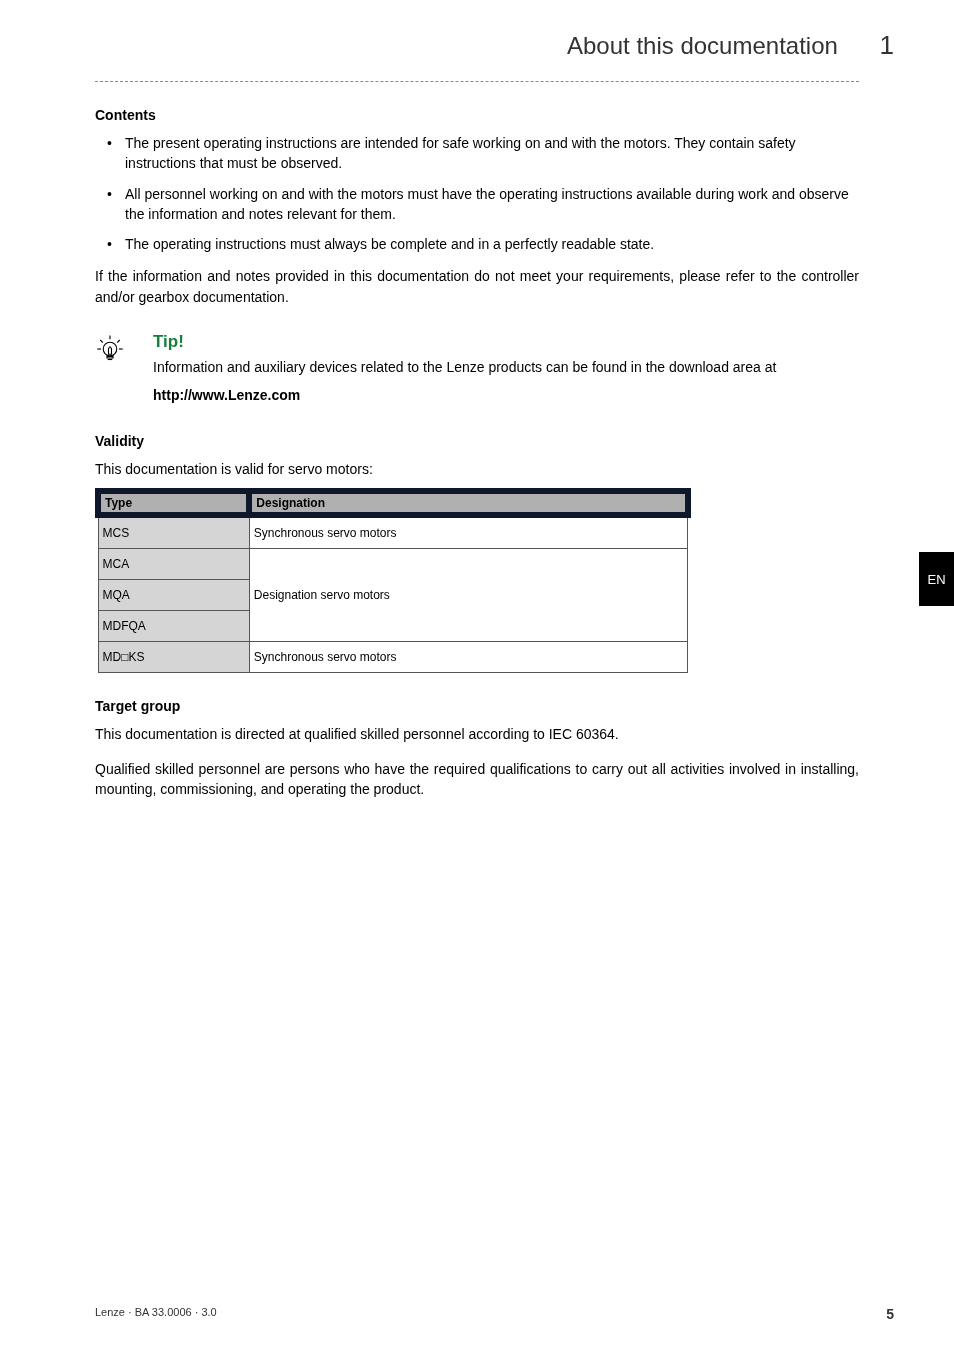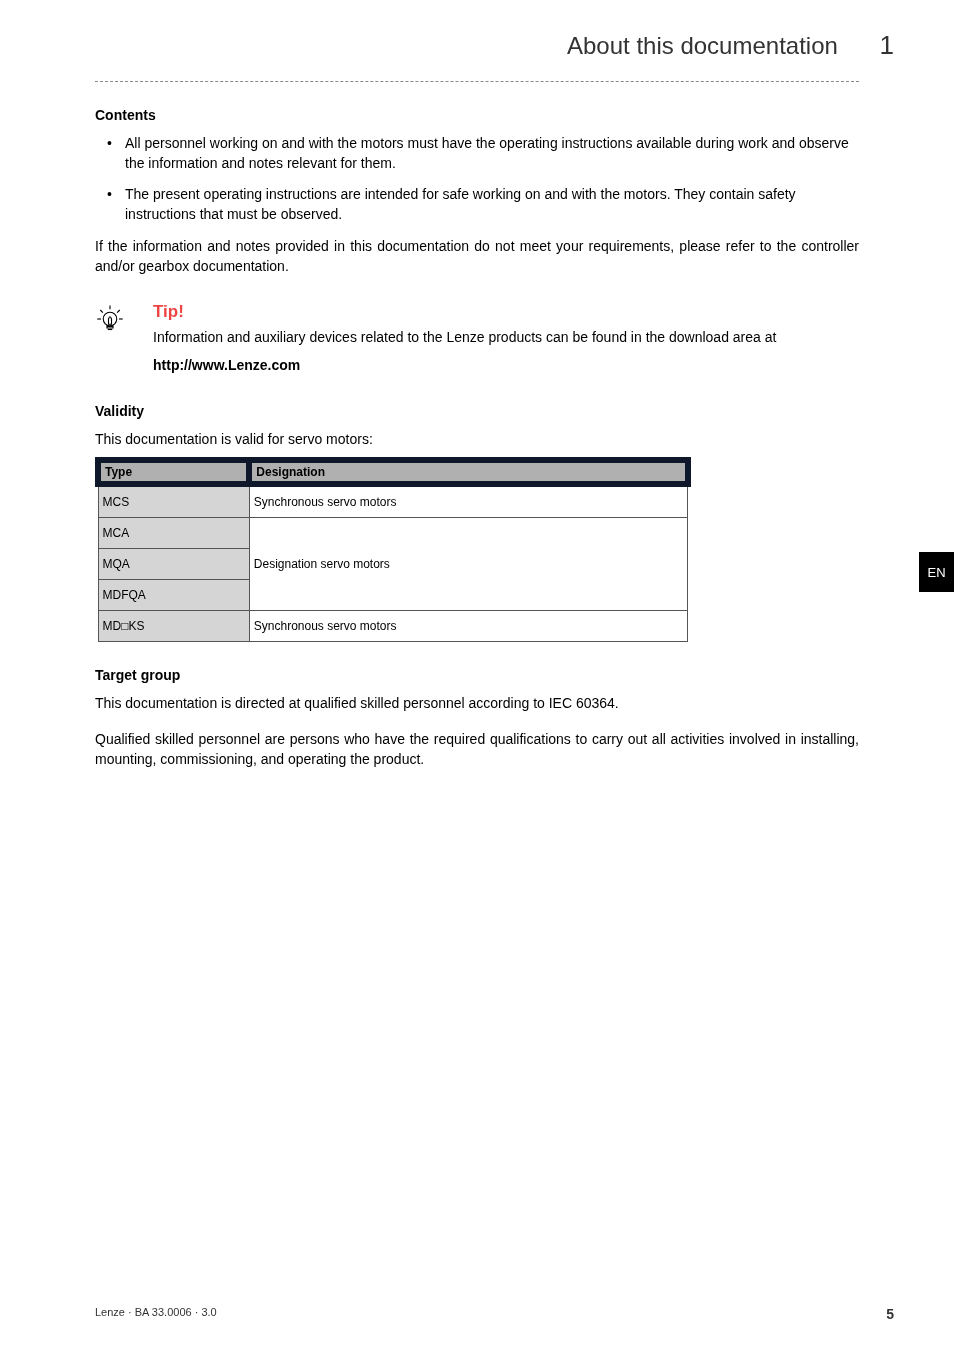--- a/index.html
+++ b/index.html
@@ -92,21 +92,21 @@
       height: 30px;
     }
     
     .tip-content {
       flex: 1;
     }
     
     .tip-title {
       font-weight: bold;
       font-size: 17px;
-      color: #ef4444;
+      color: #15803d;
       margin-bottom: 5px;
     }
     
     .tip-text {
       font-size: 14px;
       line-height: 1.45;
       margin-bottom: 10px;
     }
     
     .tip-link {
@@ -140,21 +140,21 @@
     
     table td.type-cell {
       background: #D5D5D5;
     }
     
     .side-tab {
       position: absolute;
       right: 0;
       top: 552px;
       width: 35px;
-      height: 40px;
+      height: 54px;
       background: #000;
       color: #fff;
       font-size: 13px;
       display: flex;
       align-items: center;
       justify-content: center;
     }
     
     .footer {
       position: absolute;
@@ -181,22 +181,23 @@
   <span class="chapter-num">1</span>
 </div>
 
 <div class="dotted-line"></div>
 
 <div class="content-wrapper">
 
   <div class="section-heading">Contents</div>
 
   <ul class="bullet-list">
+    <li>The present operating instructions are intended for safe working on and with the motors. They contain safety instructions that must be observed.</li>
     <li>All personnel working on and with the motors must have the operating instructions available during work and observe the information and notes relevant for them.</li>
-    <li>The present operating instructions are intended for safe working on and with the motors. They contain safety instructions that must be observed.</li>
+    <li>The operating instructions must always be complete and in a perfectly readable state.</li>
   </ul>
 
   <p class="para">If the information and notes provided in this documentation do not meet your requirements, please refer to the controller and/or gearbox documentation.</p>
 
   <div class="tip-block">
     <div class="tip-icon">
       <svg viewBox="0 0 40 40" fill="none" stroke="#000" stroke-width="1.5">
         <line x1="20" y1="2" x2="20" y2="7"></line>
         <line x1="7" y1="8" x2="10.5" y2="11.5"></line>
         <line x1="33" y1="8" x2="29.5" y2="11.5"></line>

